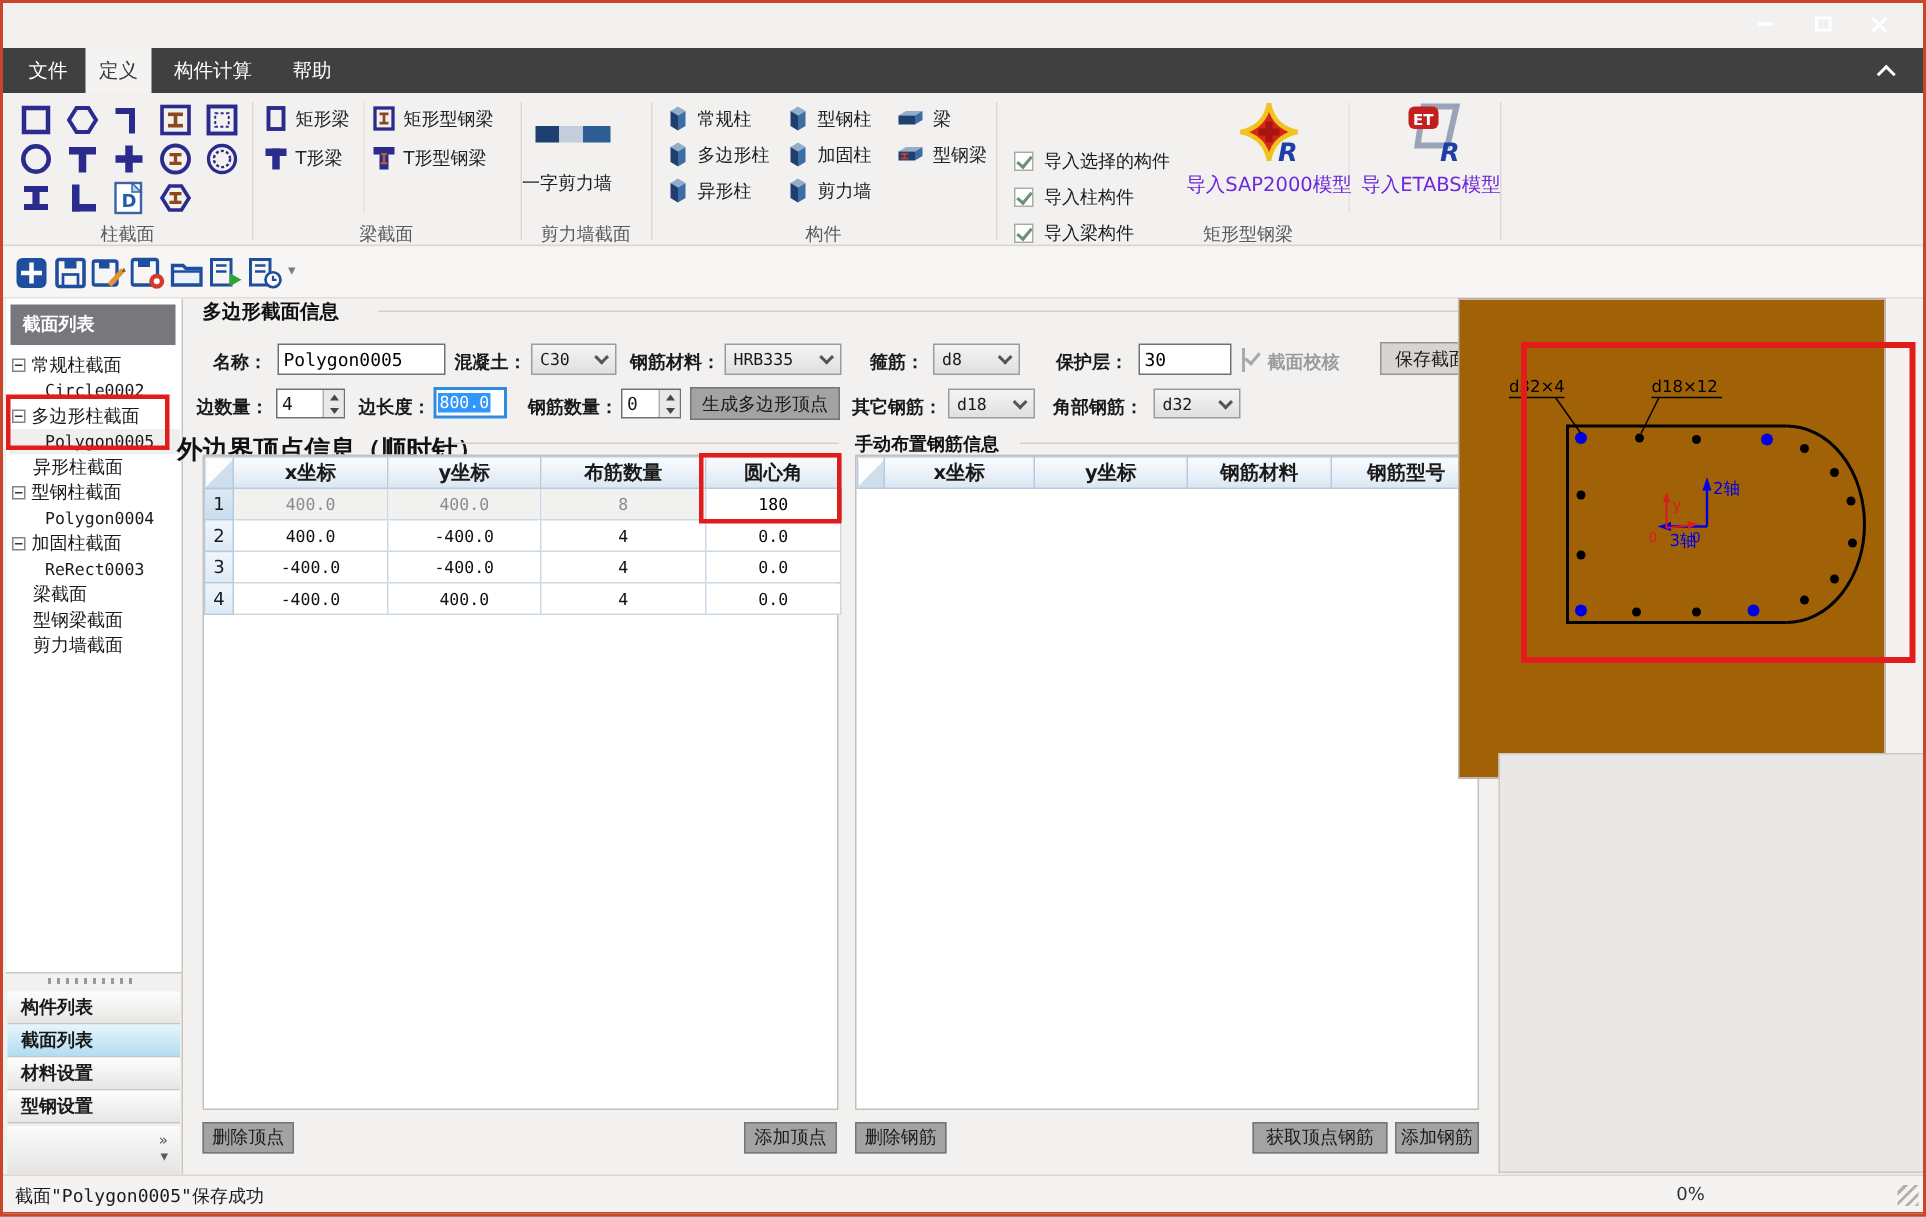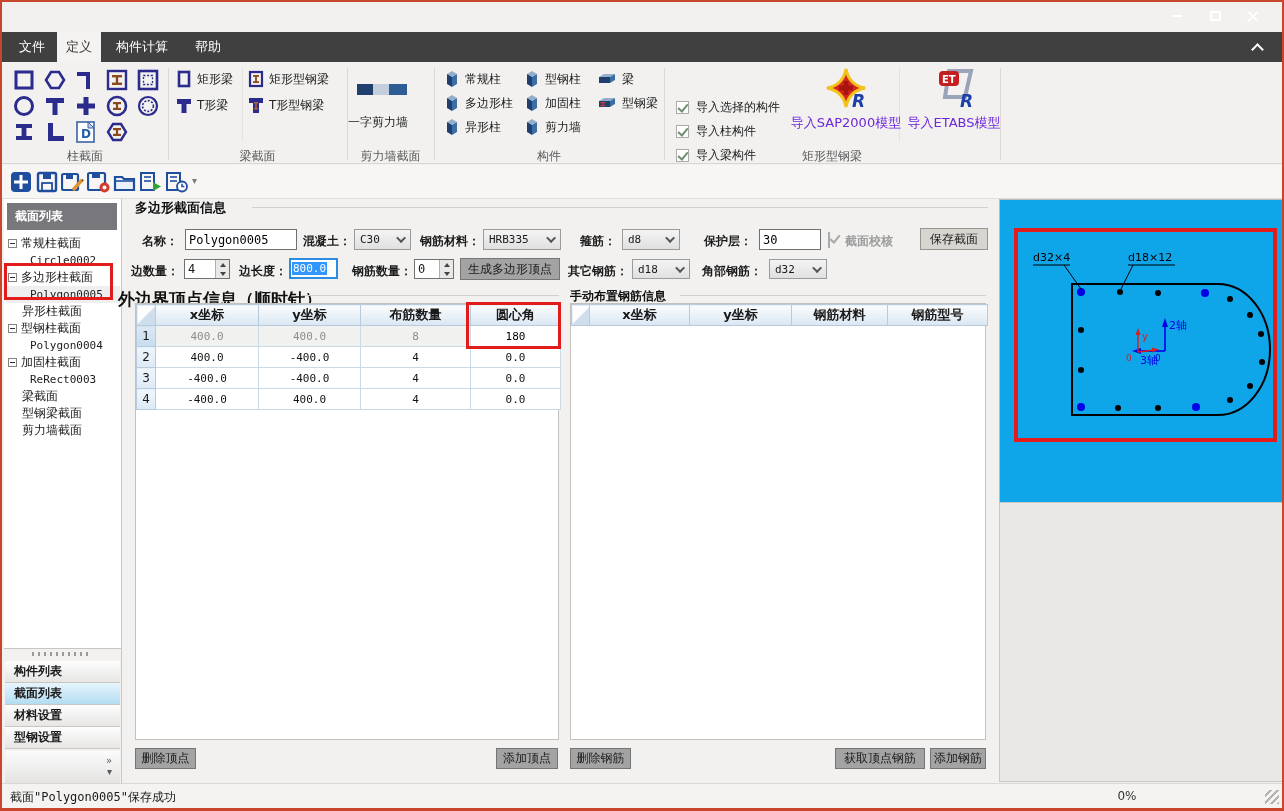--- a/index.html
+++ b/index.html
@@ -86,21 +86,21 @@
   table.grid{border-collapse:collapse;table-layout:fixed;width:100%;}
   .grid th,.grid td{border:1px solid #CBD9E7;height:21px;padding:0;text-align:center;overflow:hidden;white-space:nowrap;}
   .grid thead th{background:linear-gradient(#FBFCFD,#D9E7F3);font-weight:bold;font-size:13px;border-color:#B8CBDD;}
   .grid thead th.corner{background:linear-gradient(135deg,#FDFDFE 49%,#CFDEED 50%);}
   .grid tbody th{background:linear-gradient(#EFF6FC,#DCEAF6);font-weight:normal;font-size:12px;border-color:#B8CBDD;width:19px;}
   .grid td{font-family:"DejaVu Sans Mono",monospace;font-size:11px;color:#111;background:#fff;}
   .grid tr.sel td{background:#F1F1F0;color:#8C8C8C;border-top:1px dotted #555;border-bottom:1px dotted #555;}
   .grid tr.sel td.edit{background:#fff;color:#000;border:1px solid #5a5a5a;}
   .grid tr.sel th{background:linear-gradient(#DCE9F4,#C7DCEE);}
   
-  .canvas{position:absolute;left:997px;top:197px;width:285px;height:320px;background:#0ea5e9;border:1px solid #BDB9B5;}
+  .canvas{position:absolute;left:970px;top:197px;width:285px;height:320px;background:#a16207;border:1px solid #BDB9B5;}
   .lowerpanel{position:absolute;left:997px;top:500px;width:285px;height:280px;background:#E9E8E6;border:1px solid #CBC8C4;}
   .redbox{position:absolute;border:3px solid #E21B1B;pointer-events:none;z-index:50;}
   
   .statusbar{position:absolute;left:0;top:781px;width:100%;height:25px;background:#F4F3F2;border-top:1px solid #DAD6D2;}
   .statmsg{position:absolute;left:8px;top:5px;font-family:"DejaVu Sans Mono",monospace;font-size:12px;}
   .statpct{position:absolute;left:1095px;top:5px;width:60px;text-align:center;font-size:12px;color:#333;}
   .orangestrip{position:absolute;left:0;top:806px;width:100%;height:5px;background:#C8462B;}
   .sgrip{position:absolute;right:3px;top:788px;width:14px;height:14px;
          background:repeating-linear-gradient(135deg,transparent 0 3px,#B5B1AD 3px 5px);}
   svg text{font-family:"DejaVu Sans","Liberation Sans",sans-serif;}

